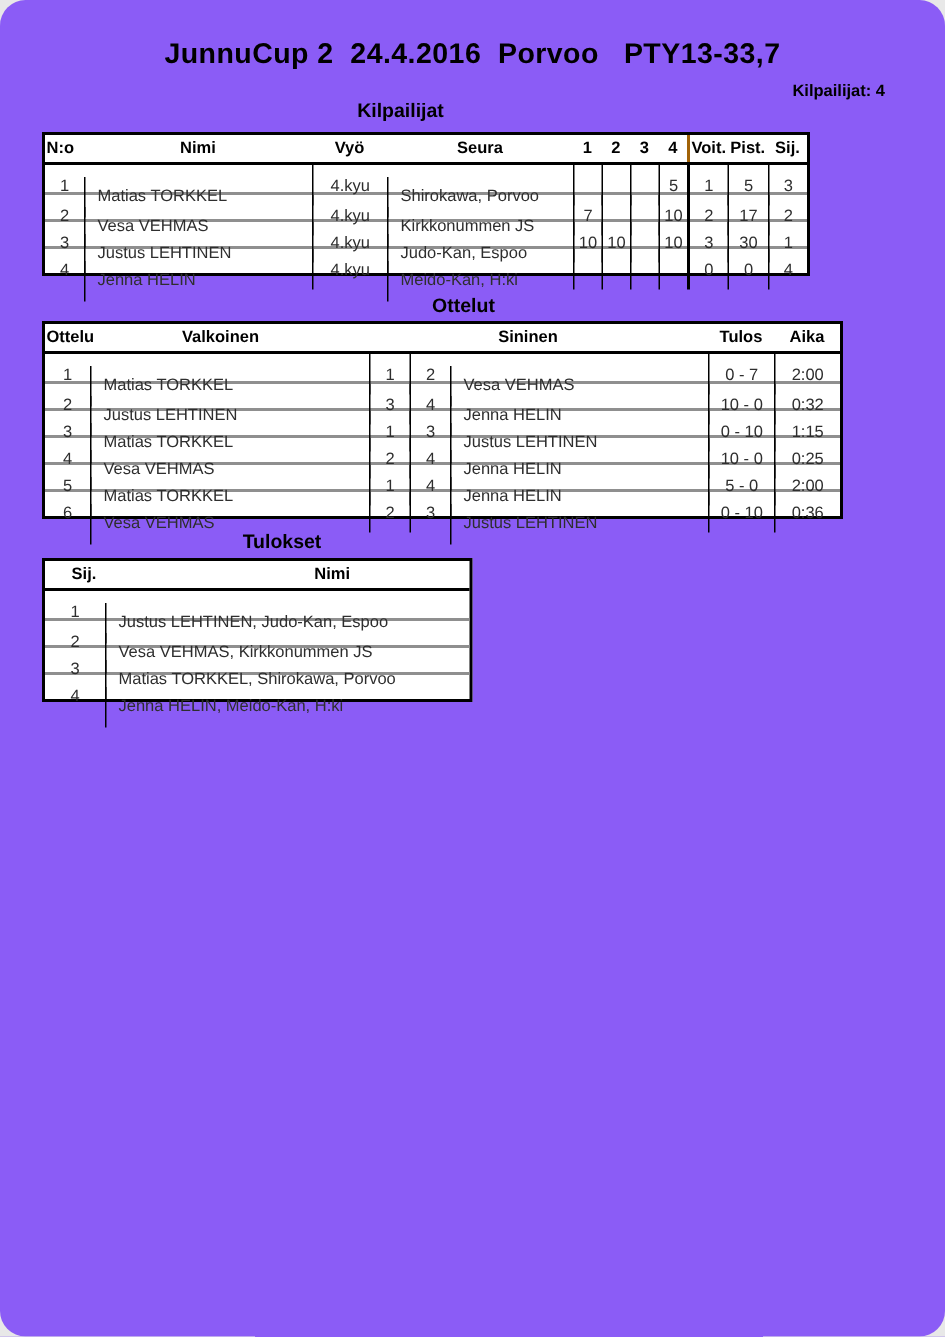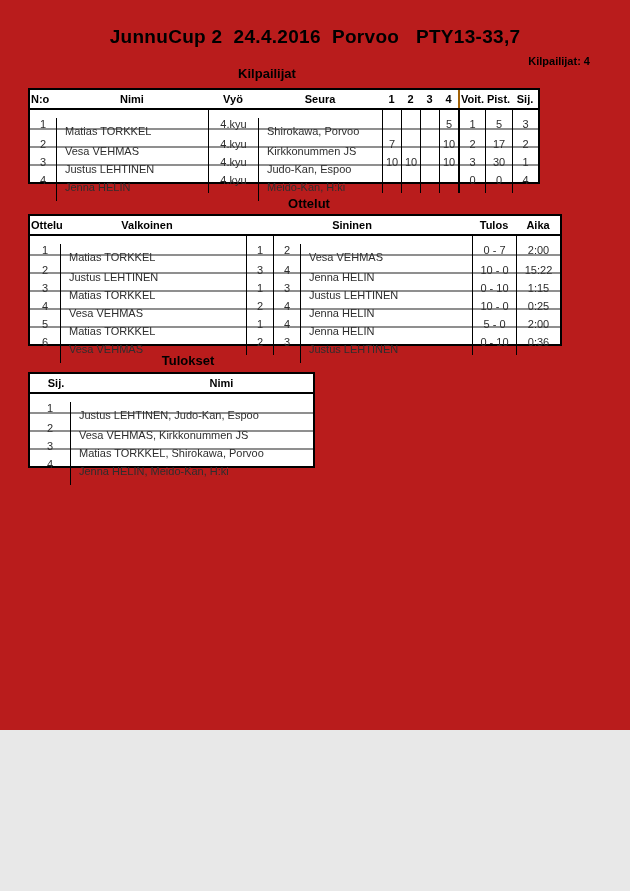--- a/index.html
+++ b/index.html
@@ -1,25 +1,26 @@
 <!DOCTYPE html>
 <html><head>
 <meta charset="utf-8">
 <style>
   html, body { margin: 0; padding: 0; background: #e8e8e8; }
   * { box-sizing: border-box; }
   .page {
     position: relative;
     width: 630px;
-    height: 730px;
+    height: 891px;
     margin: 0 auto;
-    background: #b91c1c;
+    background: #8b5cf6;
     font-family: "Liberation Sans", "DejaVu Sans", sans-serif;
     color: #000;
     overflow: hidden;
+    border-radius: 17px;
   }
   .doc-title {
     position: absolute;
     top: 26px; left: 0; right: 0;
     text-align: center;
     font-size: 19px;
     font-weight: bold;
     white-space: pre;
     letter-spacing: 0.3px;
   }
@@ -184,21 +185,21 @@
       <div>0 - 7</div>
       <div>2:00</div>
     </div>
     <div class="trow body">
       <div>2</div>
       <div class="cell-l">Justus LEHTINEN</div>
       <div>3</div>
       <div>4</div>
       <div class="cell-l">Jenna HELIN</div>
       <div>10 - 0</div>
-      <div>15:22</div>
+      <div>0:32</div>
     </div>
     <div class="trow body">
       <div>3</div>
       <div class="cell-l">Matias TORKKEL</div>
       <div>1</div>
       <div>3</div>
       <div class="cell-l">Justus LEHTINEN</div>
       <div>0 - 10</div>
       <div>1:15</div>
     </div>

